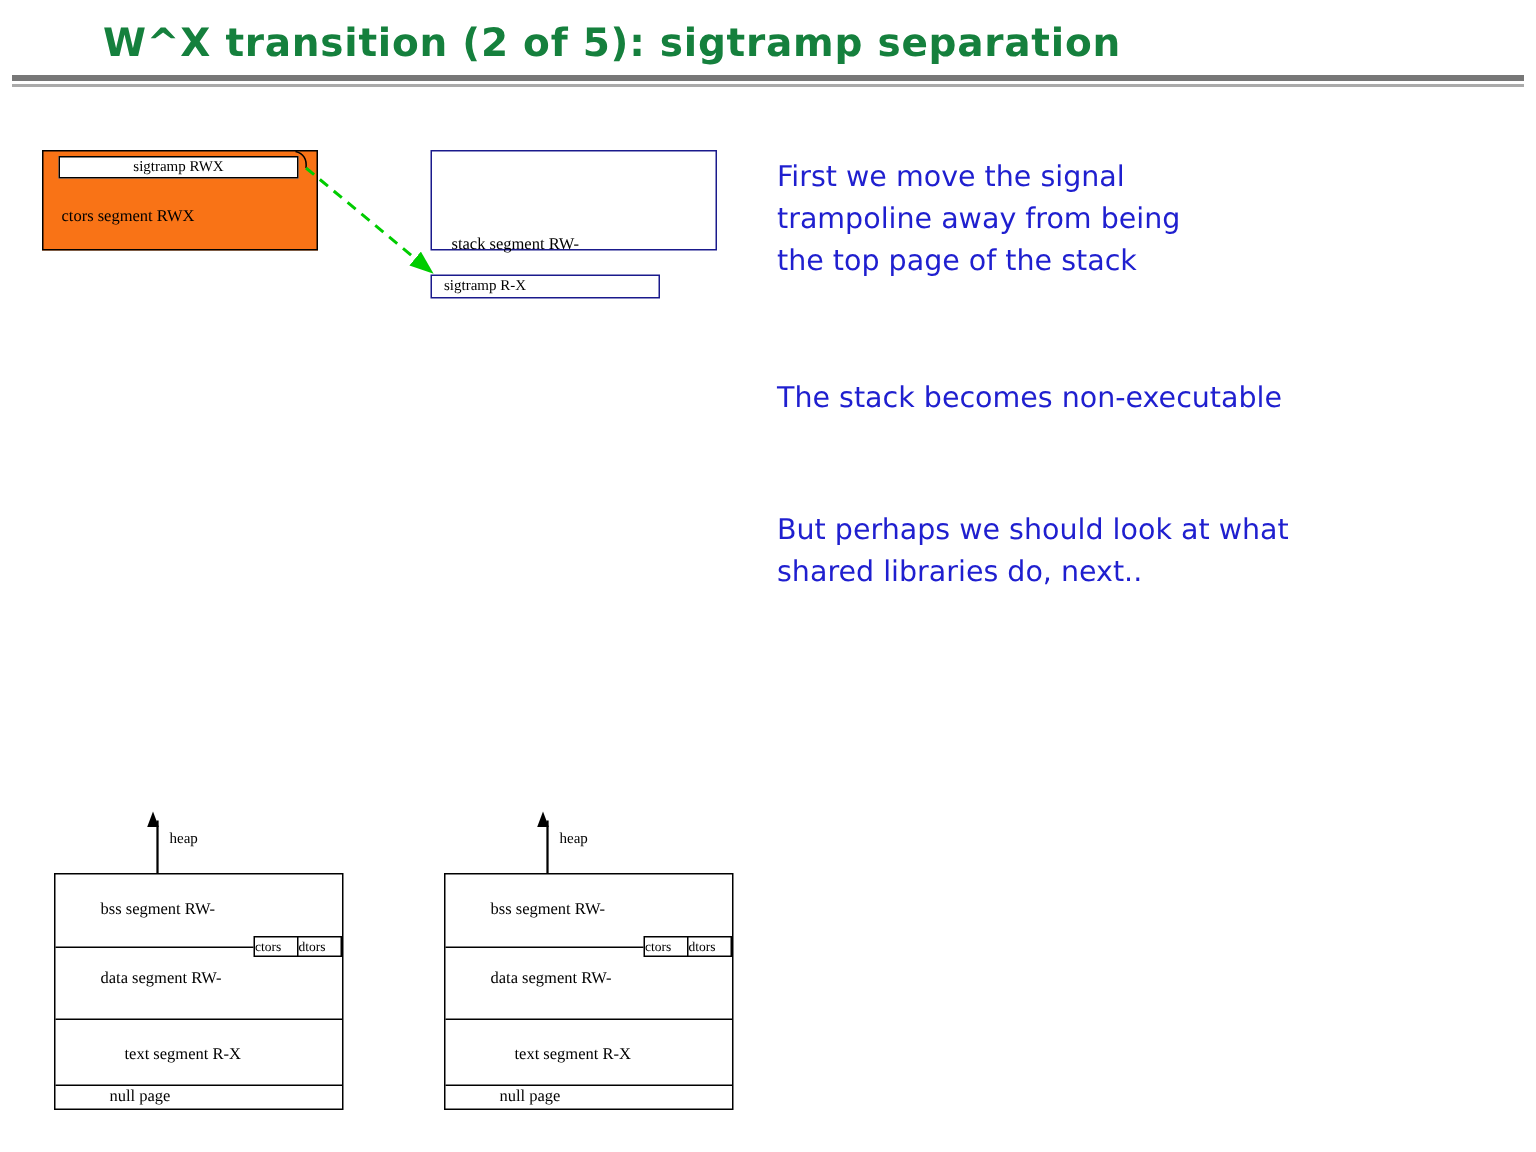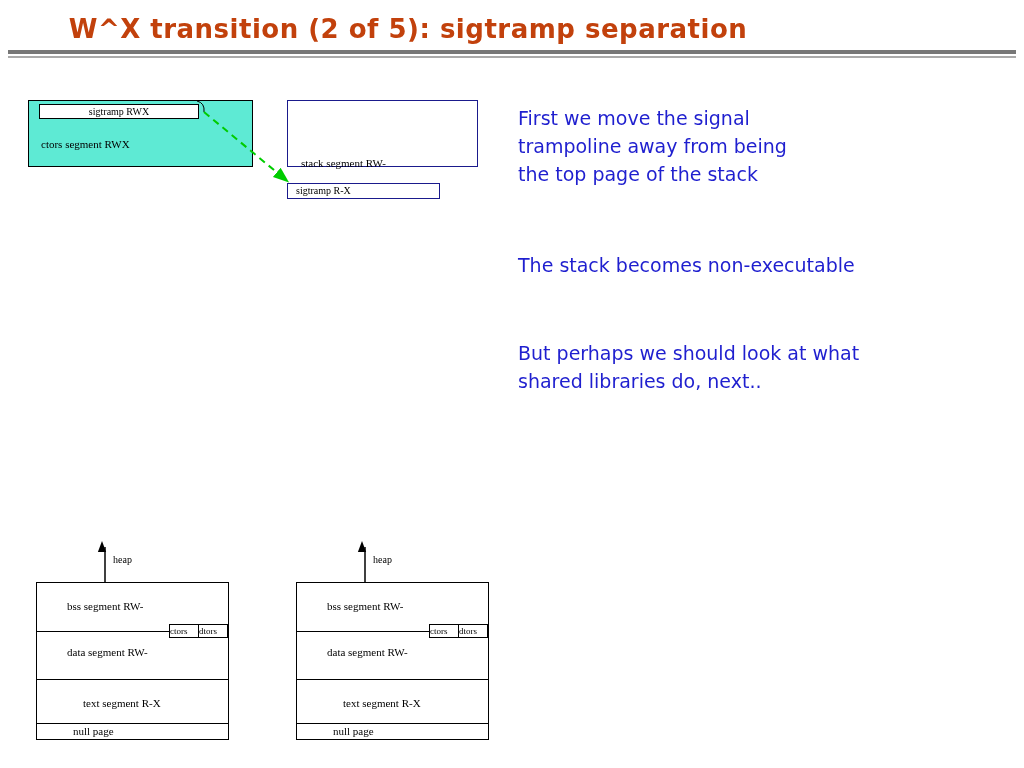--- a/index.html
+++ b/index.html
@@ -3,31 +3,31 @@
 <meta charset="utf-8">
 <style>
   html,body{margin:0;padding:0;}
   body{
     width:1024px;height:768px;position:relative;background:#ffffff;
     font-family:"DejaVu Sans",sans-serif;overflow:hidden;
   }
   
   .slide-title{
     position:absolute;top:14px;left:0;width:816px;text-align:center;
-    font-size:26px;font-weight:bold;color:#c2410c;letter-spacing:0.5px;
+    font-size:26px;font-weight:bold;color:#15803d;letter-spacing:0.5px;
     font-family:"DejaVu Sans",sans-serif;
   }
   .rule1{position:absolute;top:50px;left:8px;width:1008px;height:4px;background:#777777;}
   .rule2{position:absolute;top:56px;left:8px;width:1008px;height:2px;background:#aaaaaa;}
 
   
   .dlabel{position:absolute;font-family:"Liberation Serif",serif;font-size:11px;color:#000;white-space:nowrap;}
 
   
-  .stack-before{position:absolute;left:28px;top:100px;width:225px;height:67px;border:1px solid #000;box-sizing:border-box;background:#5eead4;}
+  .stack-before{position:absolute;left:28px;top:100px;width:184px;height:67px;border:1px solid #000;box-sizing:border-box;background:#f97316;}
   .sigtramp-rwx{position:absolute;left:10px;top:3px;width:160px;height:15px;border:1px solid #000;box-sizing:border-box;
     text-align:center;line-height:13px;font-family:"Liberation Serif",serif;font-size:10px;background:#fff;}
   .stack-after{position:absolute;left:287px;top:100px;width:191px;height:67px;border:1px solid #1a1a8c;box-sizing:border-box;background:#fff;}
   .sigtramp-rx{position:absolute;left:287px;top:183px;width:153px;height:16px;border:1px solid #1a1a8c;box-sizing:border-box;
     line-height:14px;padding-left:8px;font-family:"Liberation Serif",serif;font-size:10px;background:#fff;}
   .move-arrow-svg{position:absolute;left:193px;top:98px;}
 
   
   .note{
     position:absolute;left:518px;color:#1f1fcf;font-size:19px;line-height:28px;

